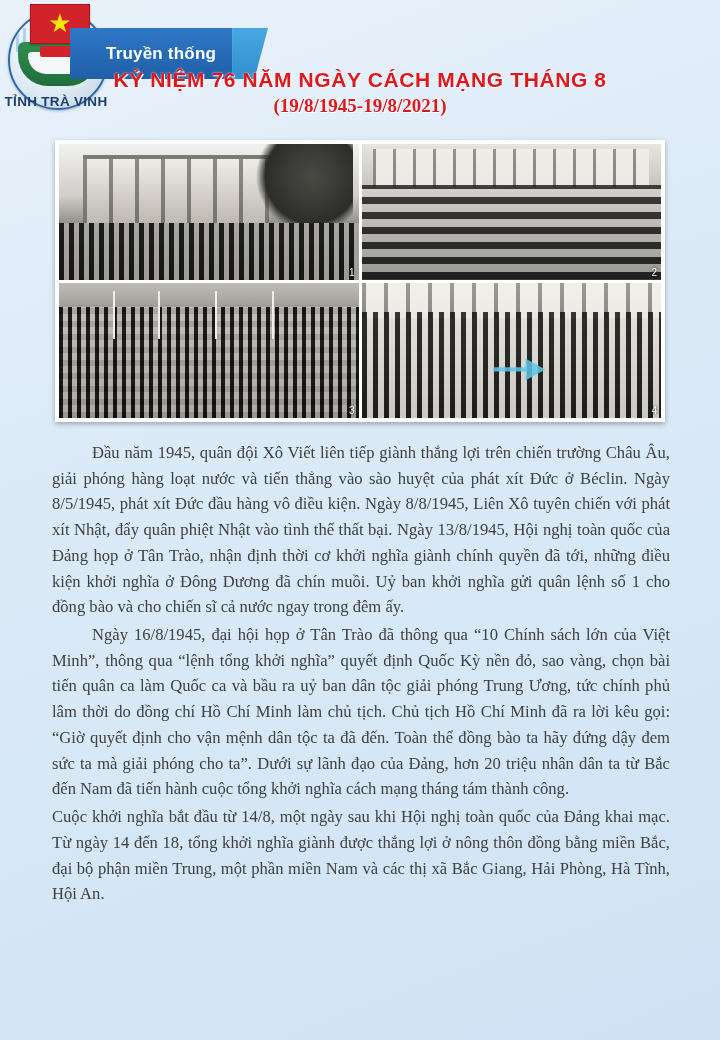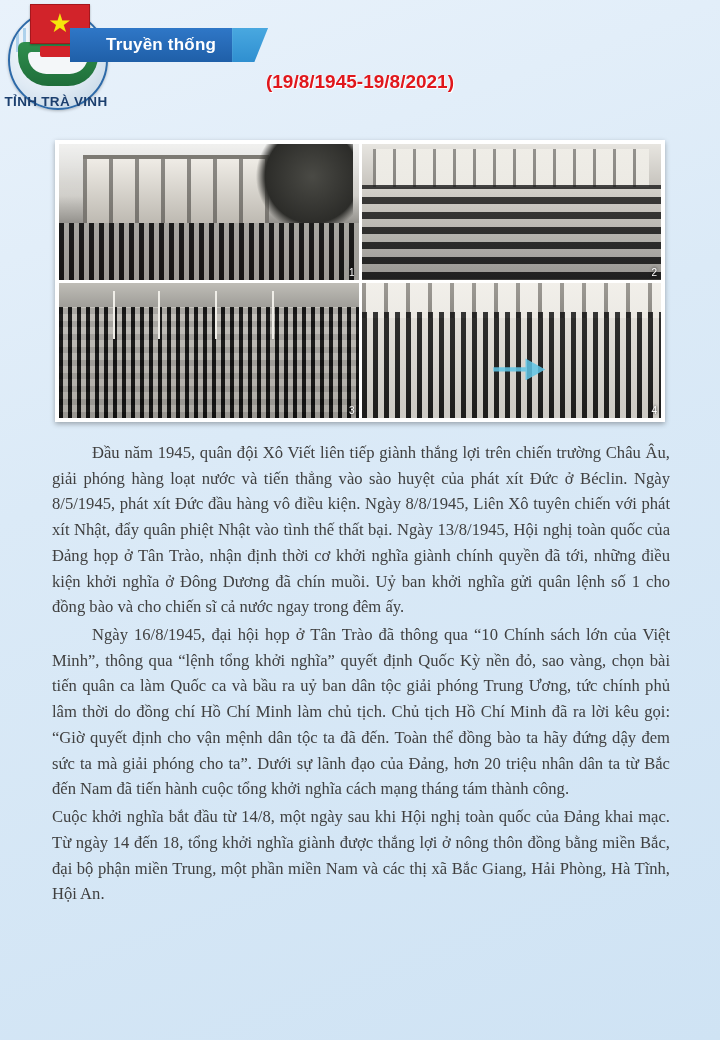--- a/index.html
+++ b/index.html
@@ -102,21 +102,21 @@
     font-size: 13.5px;
     font-weight: bold;
     color: #1c3f6e;
     letter-spacing: 0.3px;
   }
 
   .ribbon {
     position: absolute;
     left: 70px;
     top: 28px;
-    height: 34px;
+    height: 51px;
     display: flex;
     align-items: stretch;
   }
   .ribbon-main {
     background: linear-gradient(#2f77c7, #1f5fa8);
     color: #ffffff;
     font-family: "Liberation Sans", sans-serif;
     font-size: 17px;
     font-weight: bold;
     display: flex;
@@ -139,21 +139,21 @@
   }
   .title-main {
     font-family: "Liberation Sans", sans-serif;
     font-size: 21px;
     font-weight: bold;
     color: #e0171c;
     letter-spacing: 0.6px;
     text-shadow: 1px 1px 0 #ffffff, 0 0 2px rgba(255,255,255,0.9);
   }
   .title-sub {
-    font-family: Liberation Sans, sans-serif;
+    font-family: Liberation Serif, serif;
     font-size: 19px;
     font-weight: bold;
     color: #e0171c;
     margin-top: 3px;
     text-shadow: 1px 1px 0 #ffffff, 0 0 2px rgba(255,255,255,0.9);
   }
 
   
   .photo-frame {
     position: absolute;
@@ -326,20 +326,21 @@
   </div>
 
   <div class="province-name">TỈNH TRÀ VINH</div>
 
   <div class="ribbon">
     <div class="ribbon-main">Truyền thống</div>
     <div class="ribbon-tail"></div>
   </div>
 
   <div class="title-block">
+    <div class="title-main">KỶ NIỆM 76 NĂM NGÀY CÁCH MẠNG THÁNG 8</div>
     <div class="title-sub">(19/8/1945-19/8/2021)</div>
   </div>
 </div>
 
 <div class="photo-frame">
   <div class="photo-grid">
 
     <div class="photo-cell p1">
       <div class="bld"></div>
       <div class="tree"></div>

